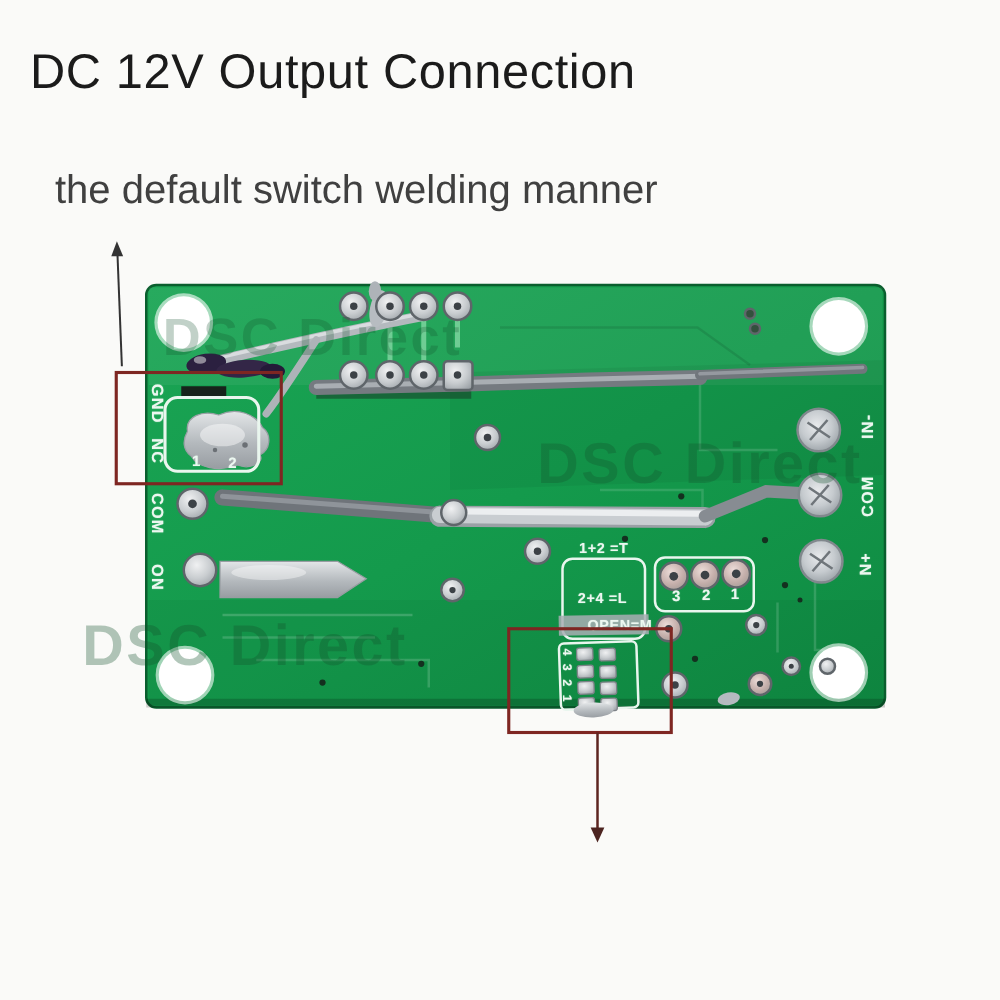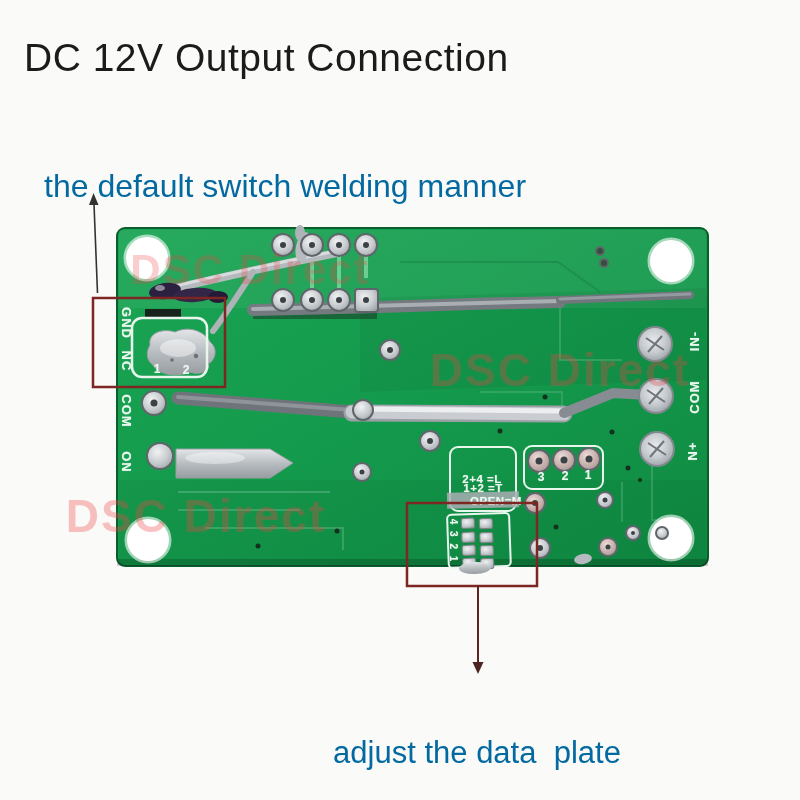--- a/index.html
+++ b/index.html
@@ -7,39 +7,39 @@
     position:relative;width:800px;height:800px;overflow:hidden;
     background:#fafaf8;
     font-family:"Liberation Sans",sans-serif;
   }
   .title{
     position:absolute;left:24px;top:24px;
     font-size:39px;color:#1b1b1b;letter-spacing:.5px;font-weight:400;
     white-space:pre;z-index:5;margin-top:12px;
   }
   .ann{
-    position:absolute;color:#0369a1;font-size:32px;font-weight:400;
-    white-space:pre;z-index:5;margin-top:35px;
+    position:absolute;color:#404040;font-size:32px;font-weight:400;
+    white-space:pre;z-index:5;
   }
   .ann.top{left:44px;top:133px;}
   .ann.bottom{left:477px;top:700px;transform:translateX(-50%);font-size:31px;}
   .layer{position:absolute;left:0;top:0;width:800px;height:800px;}
   .board-art{z-index:1;}
   .ann-art{z-index:4;}
   .sk{
     position:absolute;z-index:2;color:#ecf7f0;font-weight:bold;font-size:13px;
     letter-spacing:1px;white-space:pre;transform:translate(-50%,-50%);
     text-shadow:0 0 1px rgba(240,255,245,.6);
   }
   .sk.r90{transform:translate(-50%,-50%) rotate(90deg);}
   .sk.rm90{transform:translate(-50%,-50%) rotate(-90deg);}
   .sk.sm{font-size:11.5px;letter-spacing:.5px;}
   .sk.pin{font-size:12px;letter-spacing:0;}
   .wm{
-    position:absolute;z-index:3;color:#ef4444;font-weight:bold;font-size:46px;
+    position:absolute;z-index:3;color:#14532d;font-weight:bold;font-size:46px;
     letter-spacing:2px;white-space:nowrap;transform:translate(-50%,-50%);
   }
 </style>
 </head>
 <body>
 
 <div class="canvas">
 
   <svg class="layer board-art" viewBox="0 0 800 800">
     <defs>
@@ -233,21 +233,21 @@
   <div class="sk r90" style="left:126px;top:411px">COM</div>
   <div class="sk r90" style="left:126px;top:462px">ON</div>
 
   <div class="sk rm90" style="left:694px;top:341px">IN-</div>
   <div class="sk rm90" style="left:694px;top:397px">COM</div>
   <div class="sk rm90" style="left:692px;top:451px">N+</div>
 
   <div class="sk pin" style="left:157px;top:369px">1</div>
   <div class="sk pin" style="left:186px;top:370px">2</div>
 
-  <div class="sk sm" style="left:483px;top:488px">1+2 =T</div>
+  <div class="sk sm" style="left:483px;top:439px">1+2 =T</div>
   <div class="sk sm" style="left:482px;top:479px">2+4 =L</div>
   <div class="sk sm" style="left:496px;top:501px">OPEN=M</div>
 
   <div class="sk pin" style="left:541px;top:477px">3</div>
   <div class="sk pin" style="left:565px;top:476px">2</div>
   <div class="sk pin" style="left:588px;top:475px">1</div>
 
   <div class="sk r90" style="left:453px;top:541px;font-size:10px;letter-spacing:2px">4 3 2 1</div>
 
   <div class="wm" style="left:250px;top:270px;font-size:42px;opacity:.26">DSC Direct</div>
@@ -262,15 +262,14 @@
       <polygon points="93.5,193 89,205 98.5,205" fill="#333333"></polygon>
     </g>
     <g>
       <line x1="478" y1="586" x2="478" y2="663" stroke="#5d2420" stroke-width="2"></line>
       <polygon points="478,674 472.5,662 483.5,662" fill="#4c2420"></polygon>
     </g>
   </svg>
 
   <div class="title">DC 12V Output Connection</div>
   <div class="ann top">the default switch welding manner</div>
-  <div class="ann bottom">adjust the data  plate</div>
 
 </div>
 
 </body></html>

